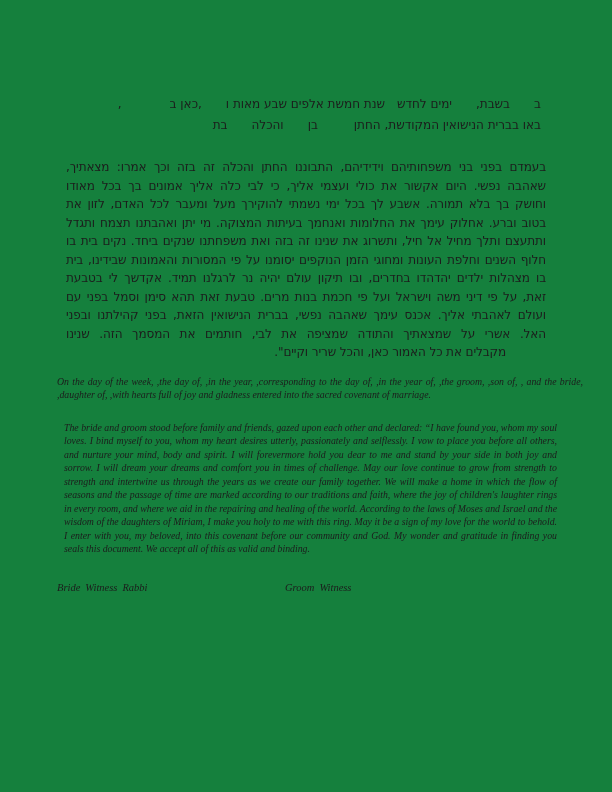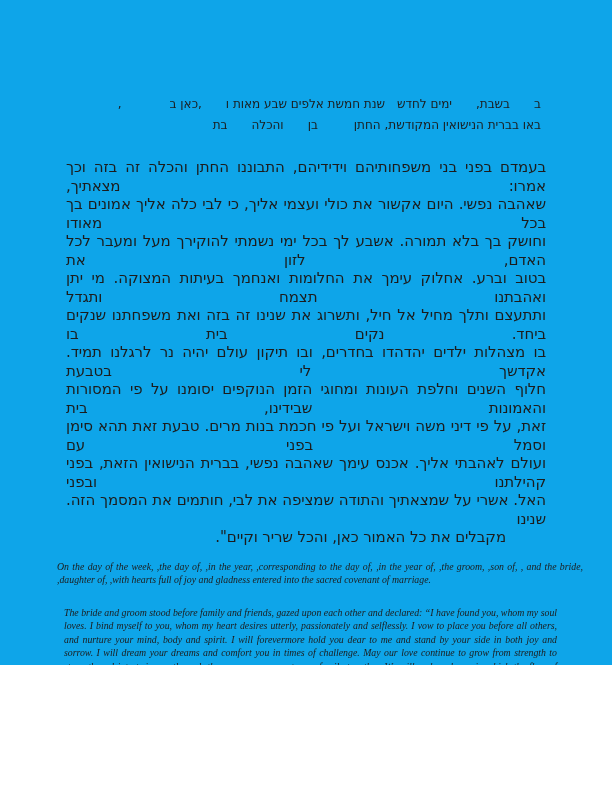--- a/index.html
+++ b/index.html
@@ -1,38 +1,38 @@
 <!DOCTYPE html>
 <html><head>
 <meta charset="utf-8">
 <style>
   html,body{margin:0;padding:0;background:#ffffff;}
   .page{
     position:relative;
     width:612px;
-    height:665px;
-    background:#0ea5e9;
+    height:792px;
+    background:#15803d;
     color:#1c1c1c;
     overflow:hidden;
   }
   
   .heb{
     direction:rtl;
     font-family:"DejaVu Sans",sans-serif;
     color:#1c1c1c;
   }
   .heb-header{
     margin:94px 71px 0 60px;
     font-size:12px;
     line-height:21px;
     text-align:right;
   }
   .heb-body{
     margin:22px 66px 0 66px;
-    font-size:15px;
+    font-size:12px;
     line-height:18.5px;
     letter-spacing:-0.1px;
   }
   .heb-body .jline{
     text-align:justify;
     text-align-last:justify;
   }
   .heb-body .lastline{
     text-align:right;
     text-align-last:right;
@@ -57,21 +57,21 @@
   }
   
   .sig-block{
     display:flex;
     margin:21px 0 0 57px;
     font-family:"Liberation Serif",serif;
     font-style:italic;
     font-size:10.5px;
     color:#1c1c1c;
   }
-  .sig-col{display:flex;flex-direction:column;margin-left:41px;}
+  .sig-col{display:flex;flex-direction:row;}
   .sig-col.left{width:206px;margin-right:22px;}
   .sig-col.right{width:200px;}
   .sig-row{display:flex;align-items:flex-end;height:16px;}
   .sig-label{white-space:pre;}
   .sig-line{
     flex:1;
     border-bottom:1px solid #8f8f8f;
     margin-left:5px;
     margin-bottom:2px;
   }
@@ -85,42 +85,46 @@
     <div>ב  בשבת,  ימים לחדש שנת חמשת אלפים שבע מאות ו  ,כאן ב    ,</div>
     <div>באו בברית הנישואין המקודשת, החתן   בן  והכלה  בת</div>
   </div>
 
   <div class="heb heb-body">
       <div class="jline">בעמדם בפני בני משפחותיהם וידידיהם, התבוננו החתן והכלה זה בזה וכך אמרו: מצאתיך,</div>
       <div class="jline">שאהבה נפשי. היום אקשור את כולי ועצמי אליך, כי לבי כלה אליך אמונים בך בכל מאודו</div>
       <div class="jline">וחושק בך בלא תמורה. אשבע לך בכל ימי נשמתי להוקירך מעל ומעבר לכל האדם, לזון את</div>
       <div class="jline">בטוב וברע. אחלוק עימך את החלומות ואנחמך בעיתות המצוקה. מי יתן ואהבתנו תצמח ותגדל</div>
       <div class="jline">ותתעצם ותלך מחיל אל חיל, ותשרוג את שנינו זה בזה ואת משפחתנו שנקים ביחד. נקים בית בו</div>
+      <div class="jline">חלוף השנים וחלפת העונות ומחוגי הזמן הנוקפים יסומנו על פי המסורות והאמונות שבידינו, בית</div>
       <div class="jline">בו מצהלות ילדים יהדהדו בחדרים, ובו תיקון עולם יהיה נר לרגלנו תמיד. אקדשך לי בטבעת</div>
-      <div class="jline">חלוף השנים וחלפת העונות ומחוגי הזמן הנוקפים יסומנו על פי המסורות והאמונות שבידינו, בית</div>
       <div class="jline">זאת, על פי דיני משה וישראל ועל פי חכמת בנות מרים. טבעת זאת תהא סימן וסמל בפני עם</div>
       <div class="jline">ועולם לאהבתי אליך. אכנס עימך שאהבה נפשי, בברית הנישואין הזאת, בפני קהילתנו ובפני</div>
       <div class="jline">האל. אשרי על שמצאתיך והתודה שמציפה את לבי, חותמים את המסמך הזה. שנינו</div>
       <div class="jline lastline">מקבלים את כל האמור כאן, והכל שריר וקיים".</div>
     </div>
 
   <p class="eng eng-intro">On the day of the week, ,the day of, ,in the year, ,corresponding to the day of, ,in the year of, ,the groom, ,son of, , and the bride, ,daughter of, ,with hearts full of joy and gladness entered into the sacred covenant of marriage.</p>
 
   <p class="eng eng-body">The bride and groom stood before family and friends, gazed upon each other and declared: “I have found you, whom my soul loves. I bind myself to you, whom my heart desires utterly, passionately and selflessly. I vow to place you before all others, and nurture your mind, body and spirit. I will forevermore hold you dear to me and stand by your side in both joy and sorrow. I will dream your dreams and comfort you in times of challenge. May our love continue to grow from strength to strength and intertwine us through the years as we create our family together. We will make a home in which the flow of seasons and the passage of time are marked according to our traditions and faith, where the joy of children's laughter rings in every room, and where we aid in the repairing and healing of the world. According to the laws of Moses and Israel and the wisdom of the daughters of Miriam, I make you holy to me with this ring. May it be a sign of my love for the world to behold. I enter with you, my beloved, into this covenant before our community and God. My wonder and gratitude in finding you seals this document. We accept all of this as valid and binding.</p>
 
   <div class="sig-block">
       <div class="sig-col left">
         <div class="sig-row">
           <span class="sig-label">Bride</span>
           <span class="sig-line"></span>
         </div>
         <div class="sig-row">
           <span class="sig-label">Witness</span>
           <span class="sig-line"></span>
         </div>
+        <div class="sig-row">
+          <span class="sig-label">Rabbi</span>
+          <span class="sig-line"></span>
+        </div>
       </div>
       <div class="sig-col right">
         <div class="sig-row">
           <span class="sig-label">Groom</span>
           <span class="sig-line"></span>
         </div>
         <div class="sig-row">
           <span class="sig-label">Witness</span>
           <span class="sig-line"></span>
         </div>

